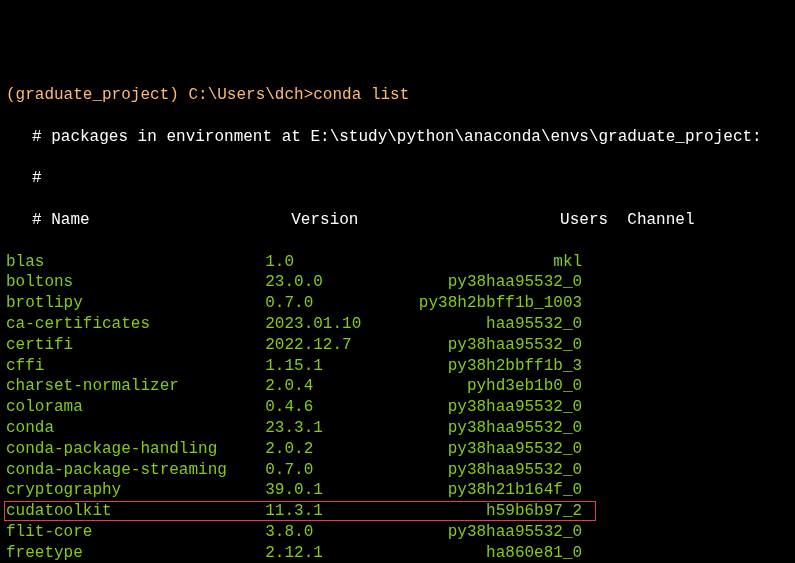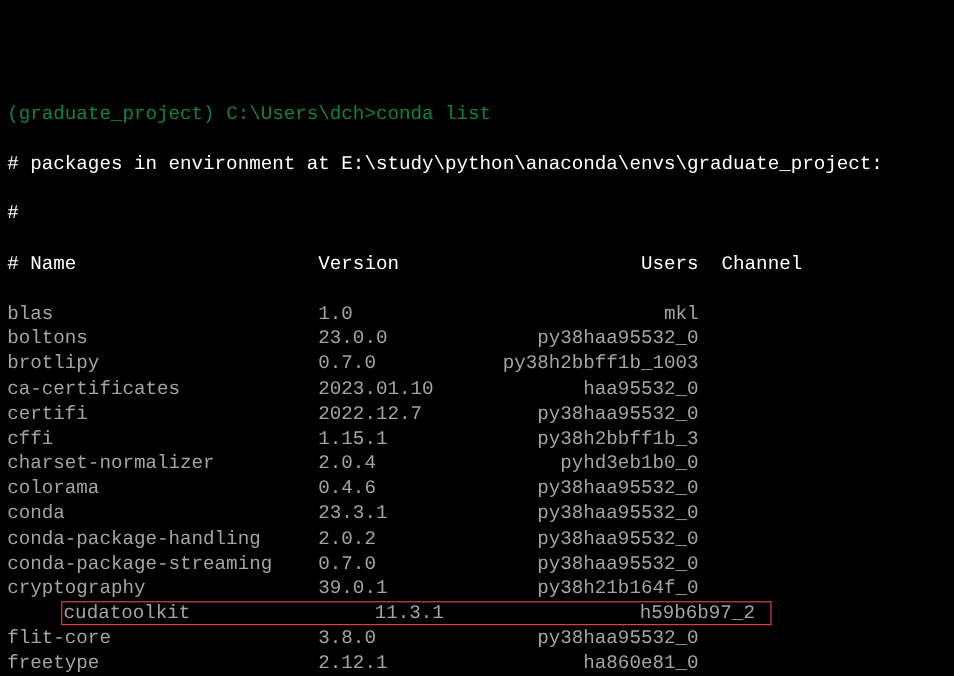--- a/index.html
+++ b/index.html
@@ -13,32 +13,32 @@
       font-family: 'Consolas', 'Courier New', monospace;
       font-size: 16px;
       line-height: 1.3;
       width: 795px;
       height: 563px;
       overflow: hidden;
       padding: 2px 6px;
       white-space: pre;
     }
     .prompt-line {
-      color: #15803d;
+      color: #fdba74;
     }
     .header-line {
       color: #fff;
+      margin-left: 26px;
     }
     .pkg-row {
-      color: #a3a3a3;
+      color: #84cc16;
       position: relative;
     }
     .highlighted-row {
       position: relative;
-      margin-left: 47px;
     }
     .highlight-box {
       position: absolute;
       border: 1px solid #e04040;
       left: -2px;
       top: 0;
       width: 592px;
       height: 20px;
       pointer-events: none;
     }

